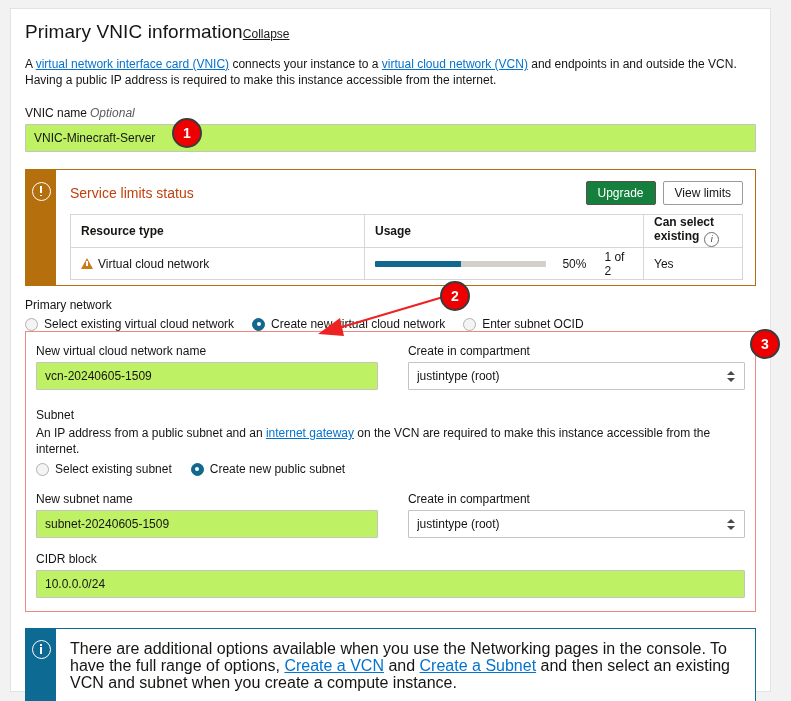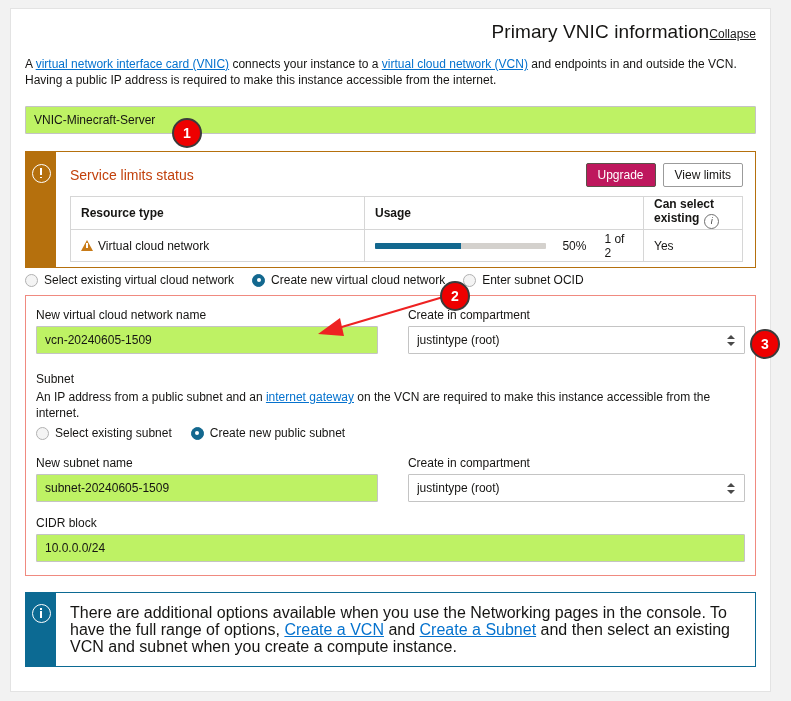--- a/index.html
+++ b/index.html
@@ -25,21 +25,21 @@
     background: #ffffff;
     border: 1px solid #e3e3e3;
     box-sizing: border-box;
     padding: 12px 14px 0 14px;
   }
 
   
   .hdr {
     display: flex;
     align-items: baseline;
-    justify-content: flex-end;
+    justify-content: flex-start;
   }
   .title {
     font-size: 19px;
     font-weight: normal;
     color: #161513;
     letter-spacing: .1px;
   }
   .collapse-link {
     font-size: 12px;
     color: #1a1a1a;
@@ -145,21 +145,21 @@
     height: 24px;
     padding: 0 11px;
     font-family: "Liberation Sans", sans-serif;
     font-size: 12px;
     line-height: 22px;
     border-radius: 2px;
     cursor: pointer;
     white-space: nowrap;
   }
   .btn-primary {
-    background: #be185d;
+    background: #15803d;
     color: #ffffff;
     border: 1px solid #5b5148;
   }
   .btn-secondary {
     background: #ffffff;
     color: #161513;
     border: 1px solid #9b9b9b;
     text-align: center;
   }
   table.limits-table {
@@ -259,21 +259,21 @@
     left: 50%; top: 50%;
     width: 4px; height: 4px;
     margin: -2px 0 0 -2px;
     border-radius: 50%;
     background: #ffffff;
   }
 
   
   .redbox {
     position: relative;
-    margin-top: 8px;
+    margin-top: 0;
     border: 1.5px solid #f08a80;
     padding: 12px 10px 13px 10px;
     box-sizing: border-box;
   }
   .two-col {
     display: flex;
     gap: 30px;
   }
   .col-left { width: 355px; }
   .col-right { width: 350px; }
@@ -391,20 +391,21 @@
 <div class="page">
 
   <div class="hdr">
     <div class="title">Primary VNIC information</div>
     <div class="collapse-link">Collapse</div>
   </div>
 
   <div class="intro"><span>A </span><a class="lnk">virtual network interface card (VNIC)</a><span> connects your instance to a </span><a class="lnk">virtual cloud network (VCN)</a><span> and endpoints in and outside the VCN. Having a public IP address is required to make this instance accessible from the internet.</span></div>
 
   <div class="block-vnic">
+    <div class="field-label"><span>VNIC name</span><span class="opt">Optional</span></div>
     <input class="txtinput" type="text" value="VNIC-Minecraft-Server" style="">
   </div>
 
   <div class="limits">
     <div class="limits-bar">
       <span class="excl-icon"></span>
     </div>
     <div class="limits-body">
       <div class="limits-top">
         <div class="limits-title">Service limits status</div>
@@ -433,20 +434,21 @@
                 <span class="ofn">1 of 2</span>
               </div>
             </td>
             <td>Yes</td>
           </tr>
         </tbody>
       </table>
     </div>
   </div>
 
+  <div class="sec-label">Primary network</div>
   <div class="radio-row">
     <label class="radio-opt">
       <span class="radio"></span>
       <span>Select existing virtual cloud network</span>
     </label>
     <label class="radio-opt" style="margin-left:9px;">
       <span class="radio on"></span>
       <span>Create new virtual cloud network</span>
     </label>
     <label class="radio-opt" style="margin-left:9px;">

